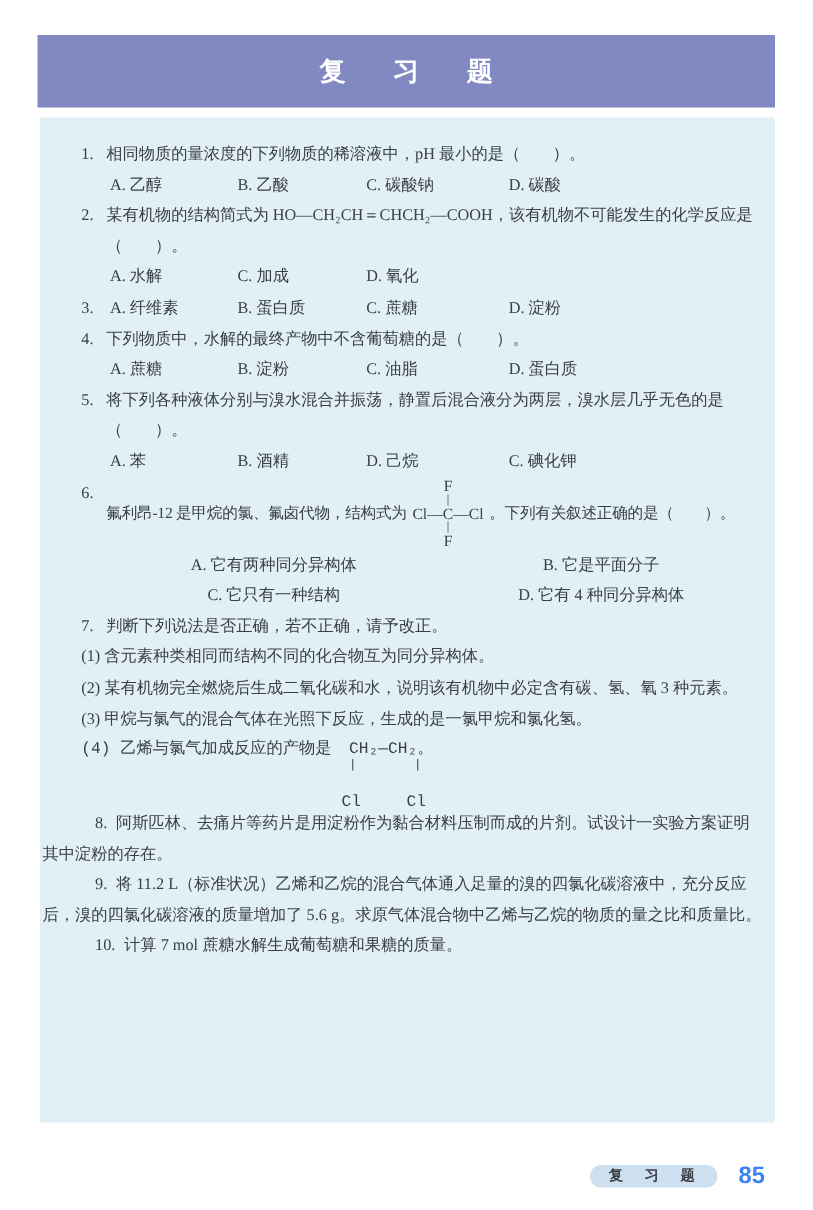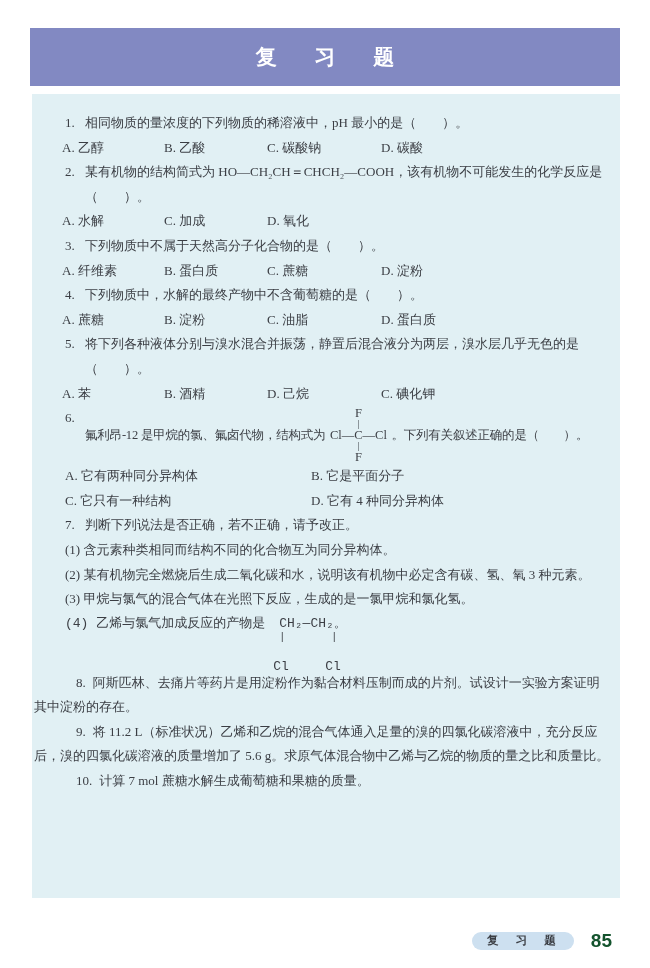--- a/index.html
+++ b/index.html
@@ -26,25 +26,26 @@
   .content{
     position:absolute;left:32px;top:94px;width:588px;height:804px;
     background:#e1f0f4;
     padding-top:17px;box-sizing:border-box;
     font-size:13px;line-height:24.6px;
   }
   .q{position:relative;padding-left:53px;padding-right:6px;}
   .q .num{position:absolute;left:33px;top:0;}
   .opts{
     display:grid;grid-template-columns:102px 103px 114px auto;
-    padding-left:30px;
+    padding-left:56px;
   }
   .opts2{
     display:grid;grid-template-columns:246px auto;
-    padding-left:33px;
+    padding-left:64px;
+    text-align:center;
   }
   .q7item{padding-left:33px;padding-right:16px;}
   
   .q6flex{display:flex;align-items:center;flex-wrap:nowrap;white-space:nowrap;font-size:12.5px;letter-spacing:-0.2px;}
   .struct6{
     display:inline-flex;flex-direction:column;align-items:center;
     width:62px;text-align:center;margin:0 2px;letter-spacing:0;
   }
   .s6row{line-height:14px;display:block;}
   .s6bond{line-height:8px;font-size:10px;display:block;}
@@ -70,21 +71,21 @@
     position:absolute;right:36px;top:930px;
     display:flex;align-items:center;gap:17px;
   }
   .footer-pill{
     background:#cde0f0;border-radius:9px;
     padding:1px 11px 2px 15px;
     font-size:11.5px;font-weight:bold;letter-spacing:7px;color:#3b3e44;
     font-family:"Liberation Sans","DejaVu Sans",sans-serif;
   }
   .footer-page{
-    font-size:19px;font-weight:bold;color:#14532d;
+    font-size:19px;font-weight:bold;color:#3b82f6;
     font-family:"Liberation Sans","DejaVu Sans",sans-serif;
   }
 </style>
 </head>
 <body>
 
 <div class="page">
 
   <div class="banner">
     <span class="banner-title">复 习 题</span>
@@ -108,21 +109,20 @@
       <span>某有机物的结构简式为 HO—CH₂CH＝CHCH₂—COOH，该有机物不可能发生的化学反应是（　　）。</span>
     </div>
     <div class="opts">
       <span>A. 水解</span>
       <span>C. 加成</span>
       <span>D. 氧化</span>
     </div>
 
     <div class="q">
       <span class="num">3.</span>
-      <span>下列物质中不属于天然高分子化合物的是（　　）。</span>
     </div>
     <div class="opts">
       <span>A. 纤维素</span>
       <span>B. 蛋白质</span>
       <span>C. 蔗糖</span>
       <span>D. 淀粉</span>
     </div>
 
     <div class="q">
       <span class="num">4.</span>

